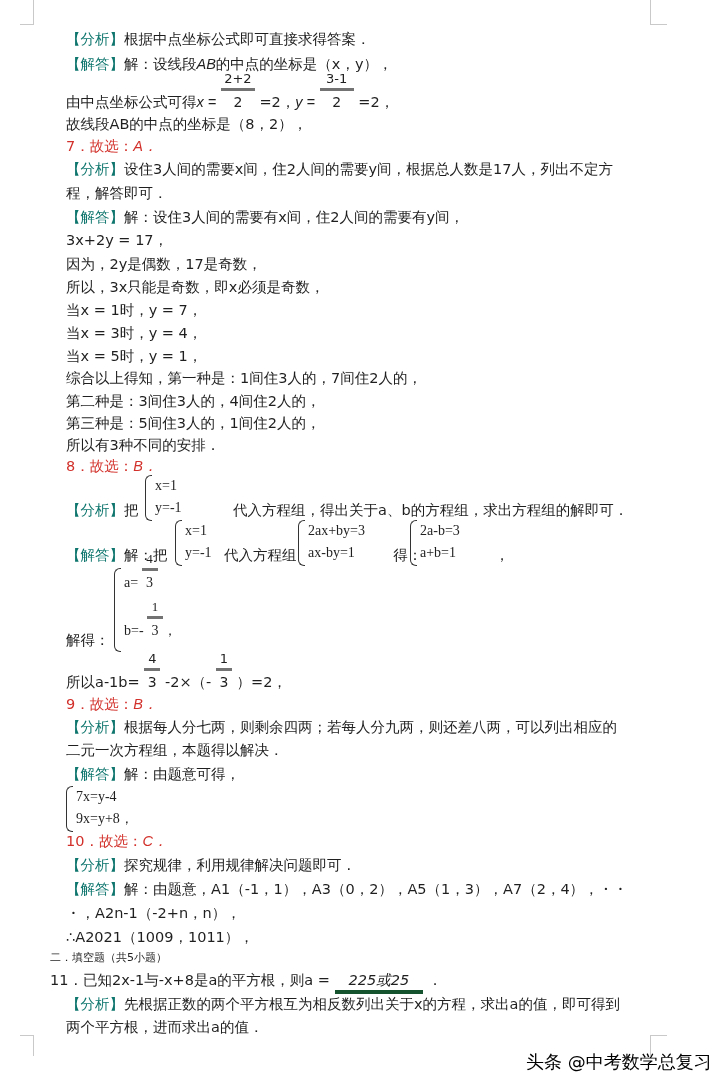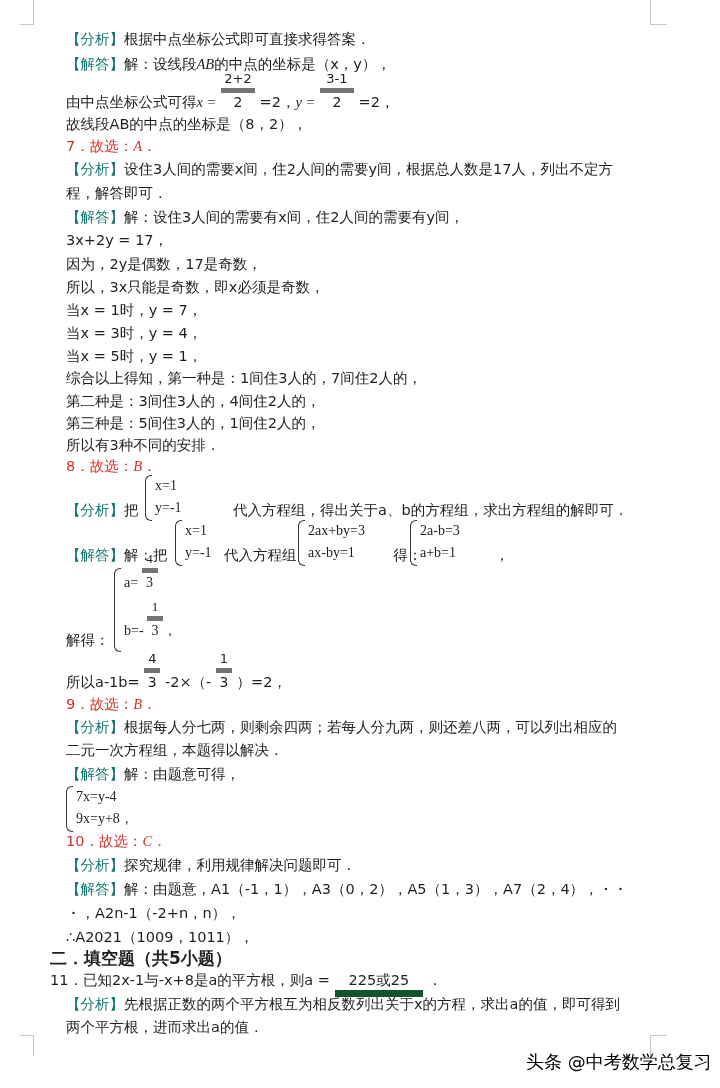--- a/index.html
+++ b/index.html
@@ -6,29 +6,29 @@
   body { width:720px; height:1088px; position:relative; overflow:hidden;
          font-family:"DejaVu Sans","Liberation Sans",sans-serif; color:#1f1f1f; }
   .corner { position:absolute; width:24px; height:24px; border-color:#c9c9c9; border-style:solid; border-width:0; }
   .c-tl { left:20px; top:0; border-right-width:1px; border-bottom-width:1px; width:13px; height:24px; }
   .c-tr { left:650px; top:0; border-left-width:1px; border-bottom-width:1px; width:16px; height:24px; }
   .c-bl { left:20px; top:1035px; border-right-width:1px; border-top-width:1px; width:13px; height:20px; }
   .c-br { left:650px; top:1035px; border-left-width:1px; border-top-width:1px; width:16px; height:20px; }
   .line { position:absolute; left:66px; font-size:14.5px; line-height:20px; white-space:nowrap; }
   .lbl { color:#0f766e; }
   .red { color:#d2302a; }
-  .it { font-style:italic; font-family:Liberation Serif, serif; }
+  .it { font-style:italic; font-family:Liberation Sans, sans-serif; }
   .frac { display:inline-block; position:relative; width:34px; height:20px; vertical-align:top; }
-  .frac .num { position:absolute; left:0; right:0; top:-22px; text-align:center; border-bottom:5px solid #737373; font-size:13px; line-height:18px; }
+  .frac .num { position:absolute; left:0; right:0; top:-22px; text-align:center; border-bottom:3px solid #737373; font-size:13px; line-height:18px; }
   .frac .den { position:absolute; left:0; right:0; top:0; text-align:center; font-size:14px; }
   .brace { position:absolute; font-family:"Liberation Serif",serif; font-size:14px; line-height:22px; }
   .brace .b { position:absolute; left:0; top:0; width:6px; border:1px solid #333; border-right:none; border-radius:6px 0 0 6px; }
   .brace .rows { position:absolute; left:10px; top:0; white-space:nowrap; }
-  .blank { display:inline-block; border-bottom:7px solid #14532d; padding:0 14px; }
-  .section { position:absolute; left:50px; font-weight:bold; font-size:17px; line-height:20px; }
+  .blank { display:inline-block; border-bottom:4px solid #14532d; padding:0 14px;font-style:italic; }
+  .section { position:absolute; left:50px; font-weight:normal; font-size:11px; line-height:20px; }
   .watermark { position:absolute; left:526px; top:1050px; font-size:18px; color:#000000; white-space:nowrap; }
 </style>
 </head>
 <body>
 
 <div class="corner c-tl"></div>
 <div class="corner c-tr"></div>
 <div class="corner c-bl"></div>
 <div class="corner c-br"></div>
 

